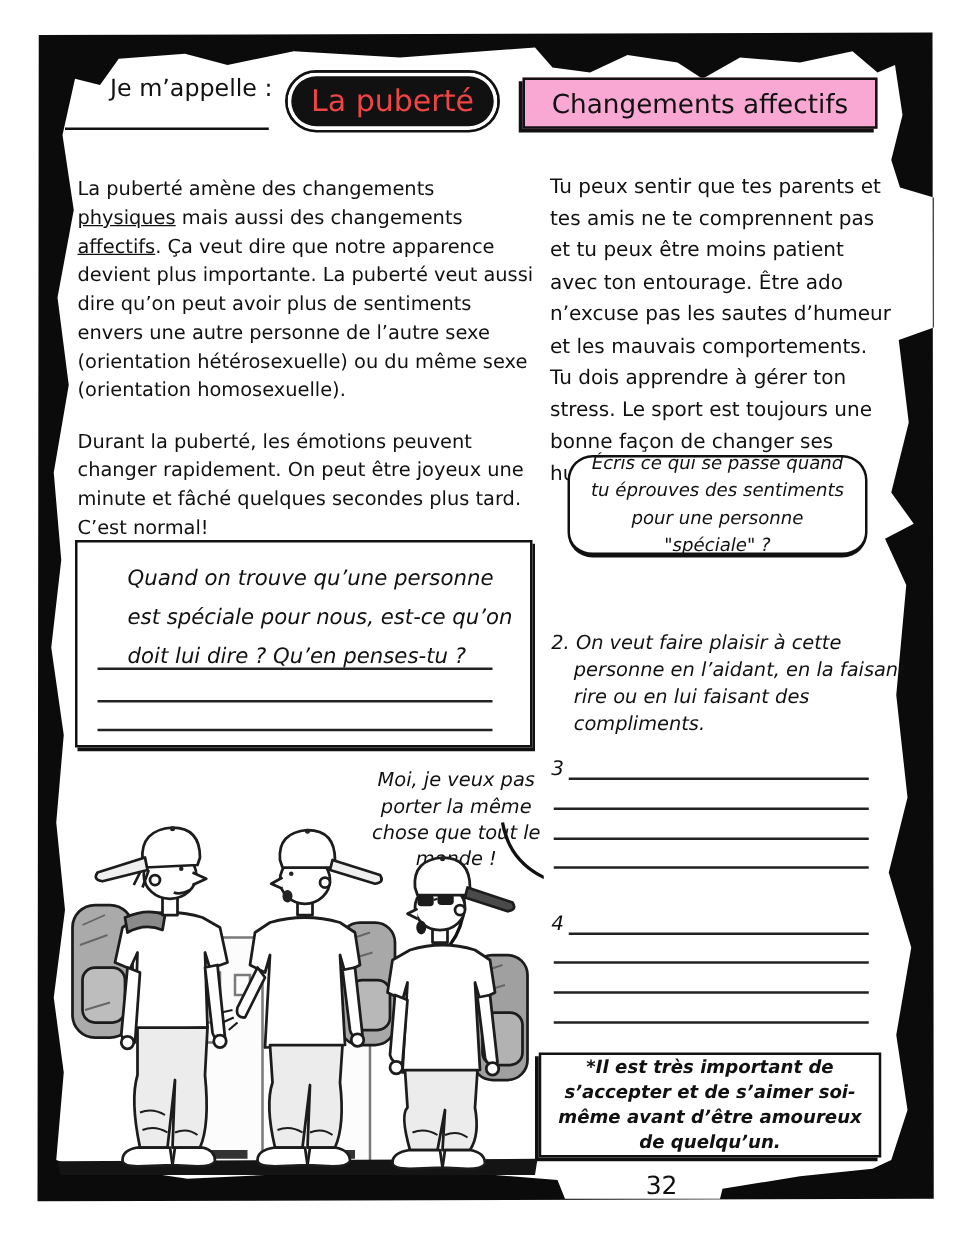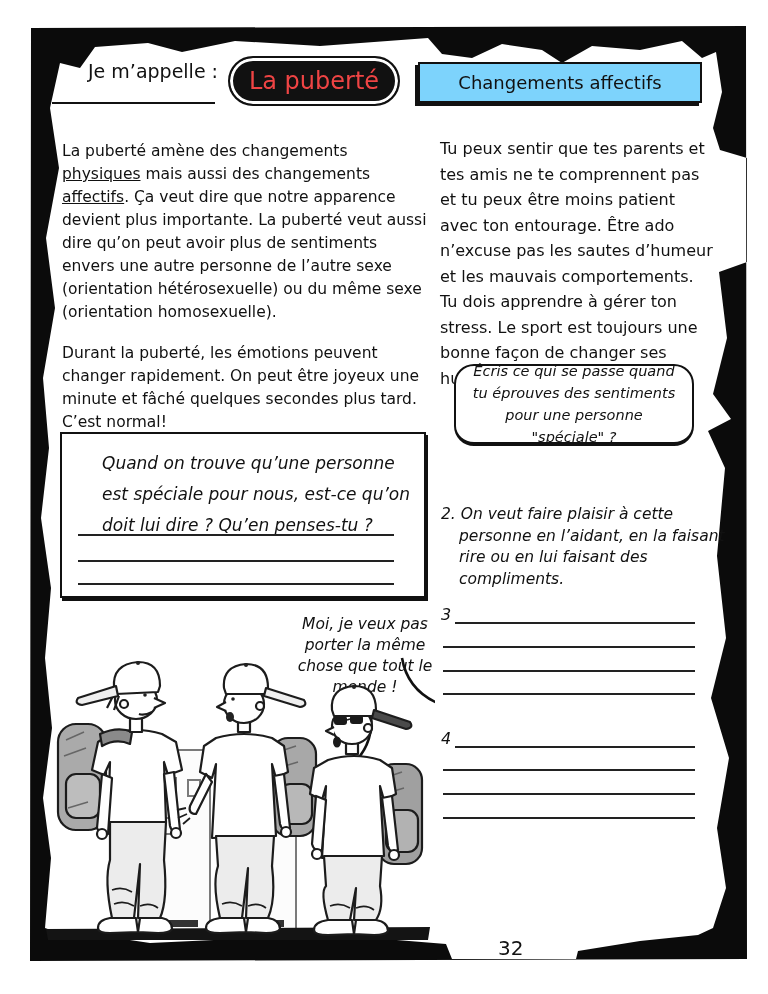--- a/index.html
+++ b/index.html
@@ -6,23 +6,23 @@
   .page{position:relative;width:768px;height:994px;background:#fff;overflow:hidden;
         font-family:"DejaVu Sans",sans-serif;color:#111;}
   .frame-svg{position:absolute;left:0;top:0;z-index:1;}
   .content{position:absolute;left:0;top:0;width:768px;height:994px;z-index:2;}
   .abs{position:absolute;}
   .name-label{left:88px;top:60px;font-size:19px;}
   .name-line{left:52px;top:102px;width:163px;border-bottom:2.5px solid #111;height:0;}
   .title-pill{left:228px;top:56px;width:168px;height:46px;background:#111;color:#ef4444;
       border:2px solid #111;border-radius:30px;box-shadow:inset 0 0 0 3px #fff;
       display:flex;align-items:center;justify-content:center;font-size:24px;}
-  .subtitle-box{left:418px;top:62px;width:280px;height:37px;background:#7dd3fc;
+  .subtitle-box{left:418px;top:62px;width:280px;height:37px;background:#f9a8d4;
       border:2px solid #111;box-shadow:-3px 3px 0 #111;
-      display:flex;align-items:center;justify-content:center;font-size:18px;}
+      display:flex;align-items:center;justify-content:center;font-size:21px;}
   .left-p{left:62px;width:368px;font-size:15.5px;line-height:23px;}
   .p1{top:120px;margin-top:20px;}
   .p2{top:326px;}
   .uline{text-decoration:underline;}
   .question-box{left:60px;top:432px;width:362px;height:162px;border:2.5px solid #111;
       box-shadow:2px 3px 0 #111;background:#fff;}
   .qb-text{position:absolute;left:28px;top:14px;width:320px;font-size:17px;font-style:italic;line-height:31px;margin-left:12px;}
   .qb-line{position:absolute;left:16px;width:316px;border-bottom:2px solid #222;height:0;}
   .qb-l1{top:100px;} .qb-l2{top:126px;} .qb-l3{top:149px;}
   .bubble1{left:72px;top:612px;width:228px;text-align:center;font-size:15.5px;font-style:italic;line-height:22px;}
@@ -38,21 +38,21 @@
   .num-row{left:441px;width:254px;display:flex;align-items:flex-end;font-style:italic;font-size:16px;}
   .num-row .num{flex:0 0 auto;padding-right:4px;}
   .num-row .nline{flex:1 1 auto;border-bottom:2px solid #222;height:20px;}
   .r3{top:602px;} .r4{top:726px;}
   .ans-line{left:443px;width:252px;border-bottom:2px solid #222;height:0;}
   .a31{top:646px;} .a32{top:670px;} .a33{top:693px;}
   .a41{top:769px;} .a42{top:793px;} .a43{top:817px;}
   .note-box{left:431px;top:842px;width:270px;height:80px;border:2px solid #111;box-shadow:-3px 3px 0 #111;
       background:#fff;display:flex;align-items:center;justify-content:center;}
   .note-text{width:250px;text-align:center;font-size:14.5px;font-style:italic;font-weight:bold;line-height:20px;}
-  .page-number{left:498px;top:936px;width:44px;text-align:left;font-size:20px;}
+  .page-number{left:498px;top:936px;width:44px;text-align:right;font-size:20px;}
 </style>
 </head>
 <body>
 
 <div class="page">
 
   <svg class="frame-svg" width="768" height="994" viewBox="0 0 768 994">
     <path fill="#0b0b0b" fill-rule="evenodd" d="
       M31,28 L746,26 L747,959 L30,961 Z
       M60,63 L80,68 L95,47 L148,43 L182,52 L235,41 L320,46 L428,38 L442,54 L472,58
@@ -199,16 +199,19 @@
     <div class="abs ans-line a33"></div>
 
     <div class="abs num-row r4">
       <span class="num">4</span>
       <span class="nline"></span>
     </div>
     <div class="abs ans-line a41"></div>
     <div class="abs ans-line a42"></div>
     <div class="abs ans-line a43"></div>
 
+    <div class="abs note-box">
+      <div class="note-text">*Il est très important de s’accepter et de s’aimer soi-même avant d’être amoureux de quelqu’un.</div>
+    </div>
 
     <div class="abs page-number">32</div>
   </div>
 </div>
 
 </body></html>

